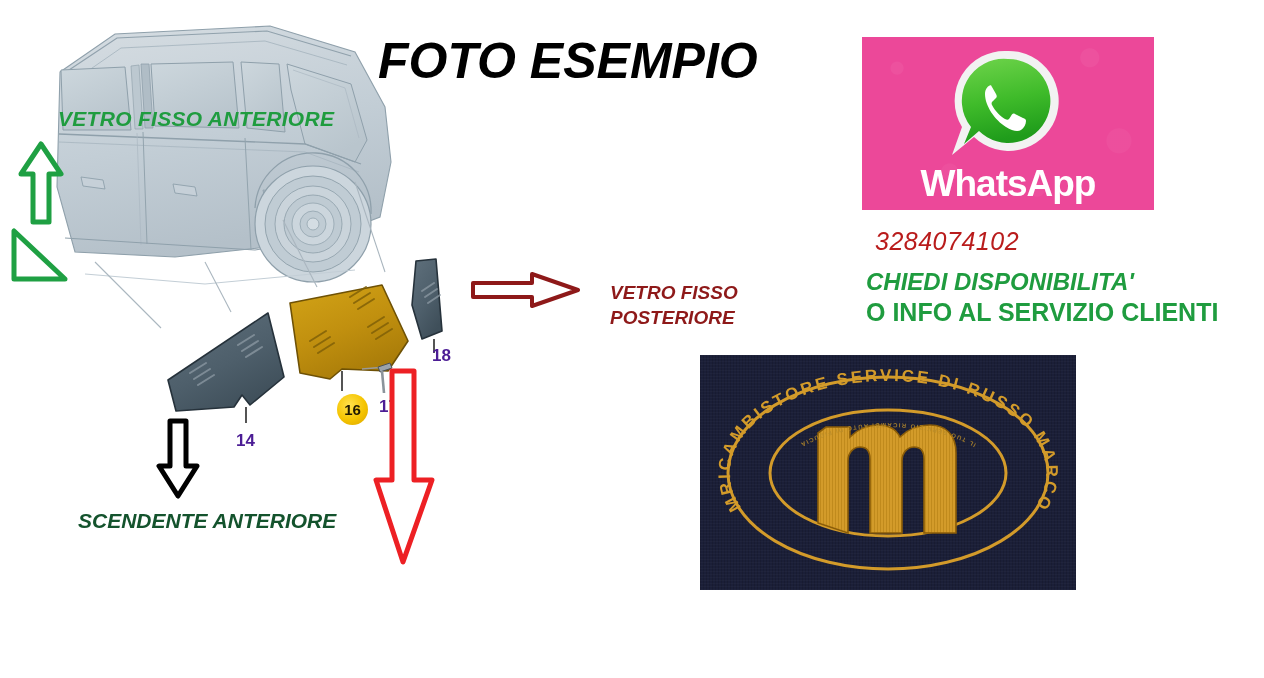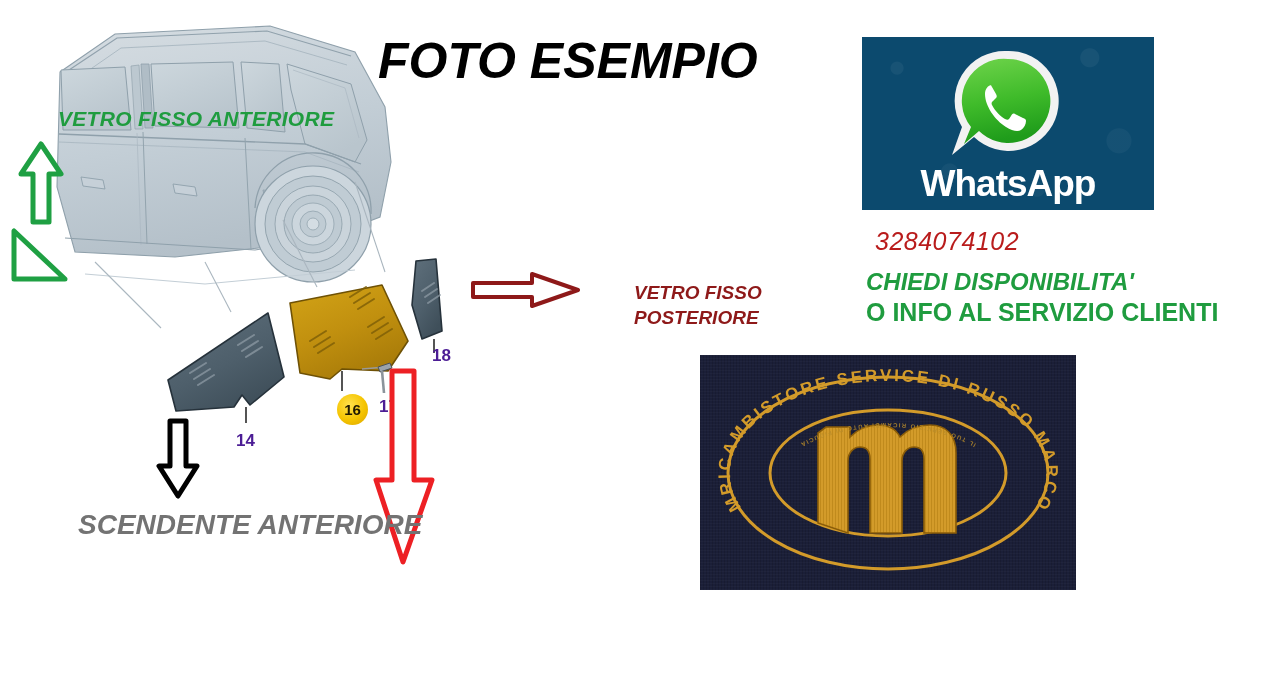--- a/index.html
+++ b/index.html
@@ -89,27 +89,26 @@
     margin-left: 44px;
   }
   #label-vfp {
     left: 610px;
     top: 280px;
     font-size: 19px;
     color: #8e1919;
     line-height: 25px;
     white-space: normal;
     width: 190px;
-    margin-left: 24px;
   }
   #label-sa {
     left: 78px;
     top: 509px;
-    font-size: 28px;
-    color: #737373;
+    font-size: 21px;
+    color: #14532d;
   }
   #label-sp {
     left: 350px;
     top: 585px;
     font-size: 21px;
     color: #ed2024;
   }
 
   
   #arrow-green-up { left: 18px; top: 140px; }
@@ -117,21 +116,21 @@
   #arrow-black-down { left: 155px; top: 418px; }
   #arrow-red-down { left: 370px; top: 368px; }
   #arrow-darkred-right { left: 470px; top: 270px; }
 
   
   #wa-box {
     left: 862px;
     top: 37px;
     width: 292px;
     height: 173px;
-    background: #0c4a6e;
+    background: #ec4899;
     overflow: hidden;
   }
   #wa-box .wa-tex {
     position: absolute;
     inset: 0;
     background:
       radial-gradient(circle at 12% 18%, rgba(255,255,255,.05) 0 6px, transparent 7px),
       radial-gradient(circle at 78% 12%, rgba(255,255,255,.05) 0 9px, transparent 10px),
       radial-gradient(circle at 88% 60%, rgba(255,255,255,.04) 0 12px, transparent 13px),
       radial-gradient(circle at 30% 78%, rgba(255,255,255,.04) 0 8px, transparent 9px),

